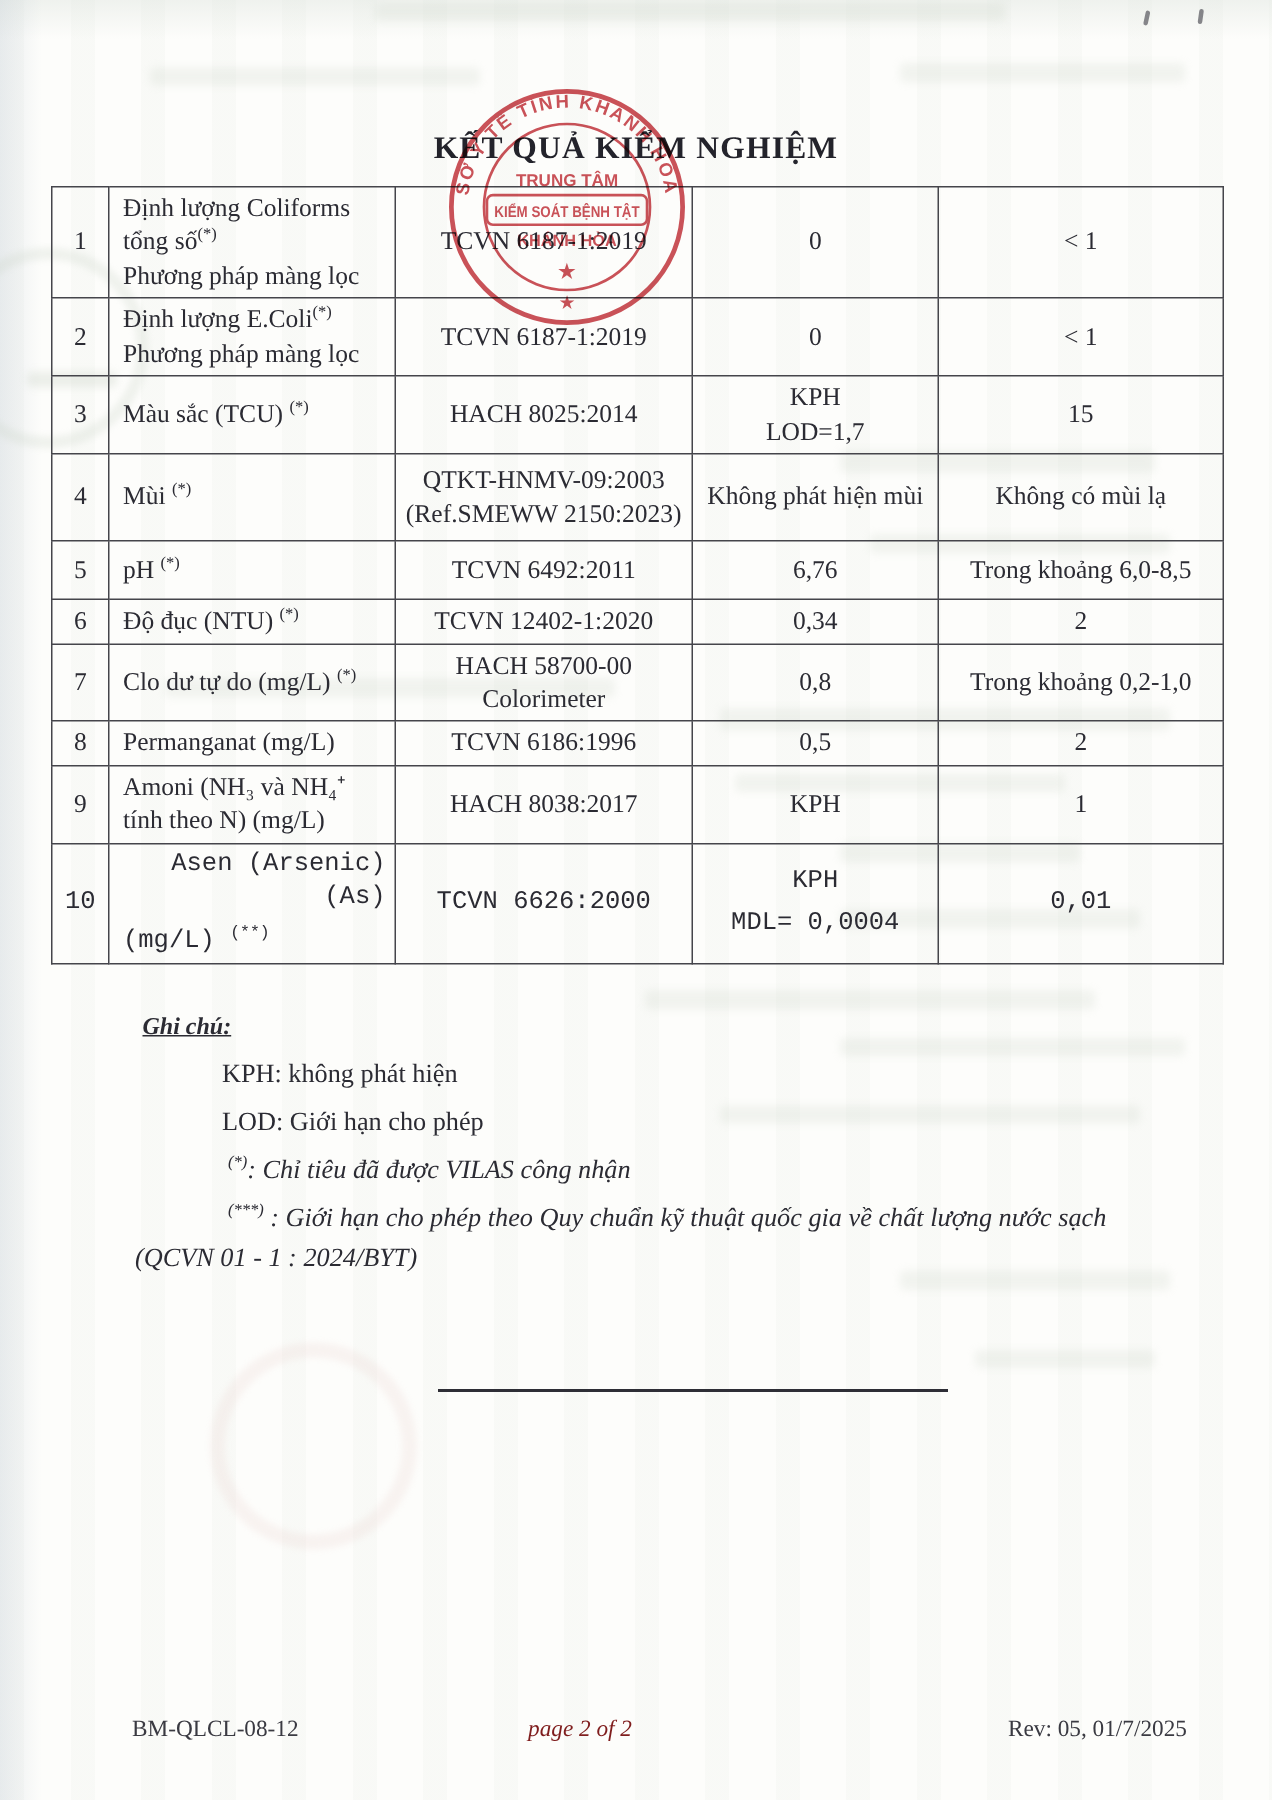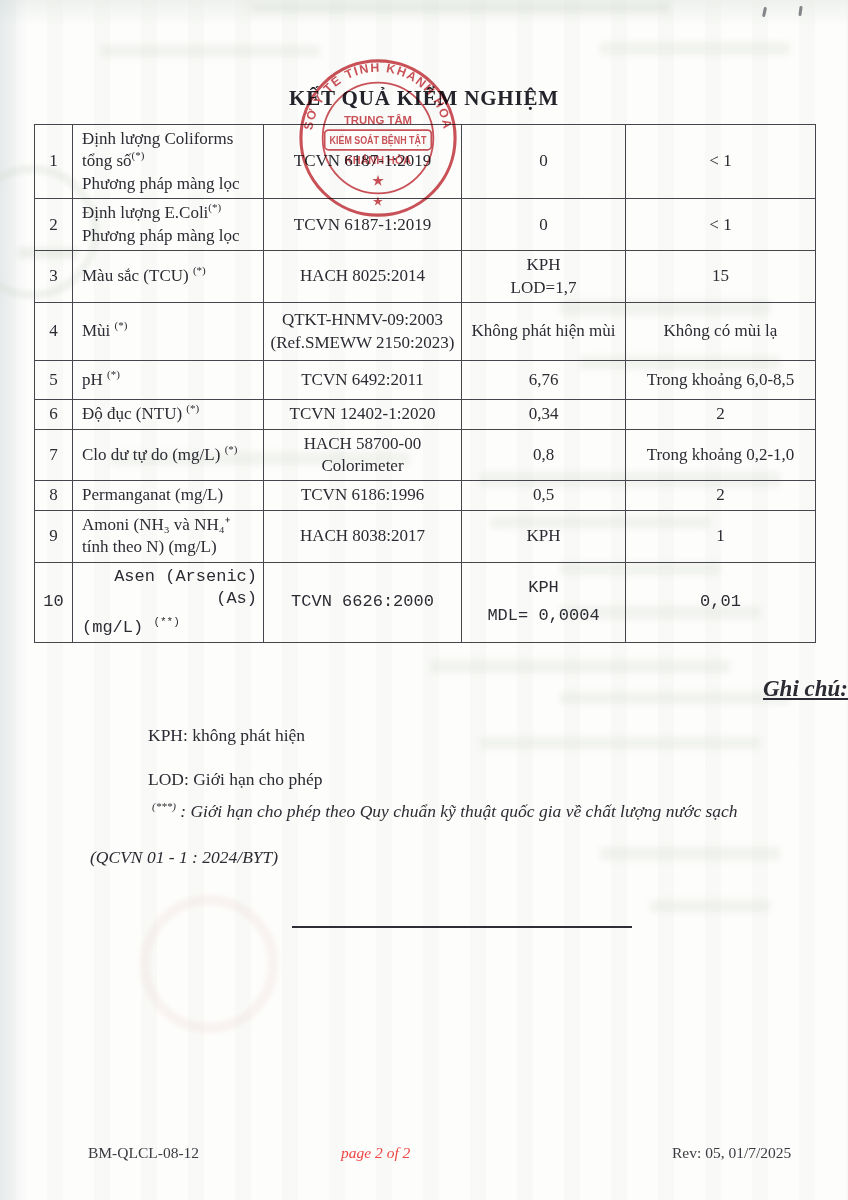--- a/index.html
+++ b/index.html
@@ -30,30 +30,30 @@
   table.results td, table.results th {
     border:1.6px solid #45454b; font-size:17px; line-height:1.32;
     padding:3px 6px; vertical-align:middle; font-weight:normal; color:#2b2b33;
   }
   table.results th { font-weight:bold; line-height:1.3; }
   .c { text-align:center; }
   .l { text-align:left; padding-left:9px !important; }
   sup.mk { font-size:11px; line-height:0; }
 
   .notes { position:absolute; left:0; top:676px; width:848px; font-size:17.5px; }
-  .note-head { margin-left:95px; font-weight:bold; font-style:italic; text-decoration:underline; font-size:23px;text-align:right; }
-  .note-item { margin-left:148px; margin-top:23px; }
+  .note-head { margin-left:95px; font-weight:bold; font-style:italic; text-decoration:underline; font-size:16px; }
+  .note-item { margin-left:148px; margin-top:11px; }
   .note-star { margin-left:152px; margin-top:11px; font-style:italic; }
   .note-star sup.mk { font-style:italic; }
-  .note-wrap { margin-left:90px; margin-top:25px; font-style:italic; }
+  .note-wrap { margin-left:90px; margin-top:6px; font-style:italic; }
   .rule-line { position:absolute; left:292px; top:250px; width:340px; height:2px; background:#2e2e36; }
 
   .footer { position:absolute; left:0; top:1144px; width:848px; font-size:15.5px; color:#3a3a42; }
   .footer .code { position:absolute; left:88px; top:0; }
-  .footer .pagenum { position:absolute; left:341px; top:0; font-style:italic; color:#ef4444; }
+  .footer .pagenum { position:absolute; left:352px; top:0; font-style:italic; color:#7f1d1d; }
   .footer .rev { position:absolute; left:672px; top:0; }
 
   .stamp { position:absolute; left:294px; top:54px; width:168px; height:168px;
            mix-blend-mode:multiply; opacity:.88; pointer-events:none; }
   .stamp text { fill:#c43a42; font-family:"Liberation Sans", sans-serif; font-weight:bold; }
 </style>
 </head>
 <body>
 
 <div class="page">
@@ -197,20 +197,21 @@
         <td class="c">0,01</td>
       </tr>
     </tbody>
       </table>
   </div>
 
   <div class="notes">
     <div class="note-head">Ghi chú:</div>
     <div class="note-item">KPH: không phát hiện</div>
     <div class="note-item">LOD: Giới hạn cho phép</div>
+    <div class="note-star"><sup class="mk">(*)</sup><span>:  Chỉ tiêu đã được VILAS công nhận</span></div>
     <div class="note-star"><sup class="mk">(***)</sup><span> : Giới hạn cho phép theo Quy chuẩn kỹ thuật quốc gia về chất lượng nước sạch</span></div>
     <div class="note-wrap">(QCVN 01 - 1 : 2024/BYT)</div>
     <div class="rule-line"></div>
   </div>
 
   <div class="footer">
     <span class="code">BM-QLCL-08-12</span>
     <span class="pagenum">page 2 of 2</span>
     <span class="rev">Rev: 05, 01/7/2025</span>
   </div>

